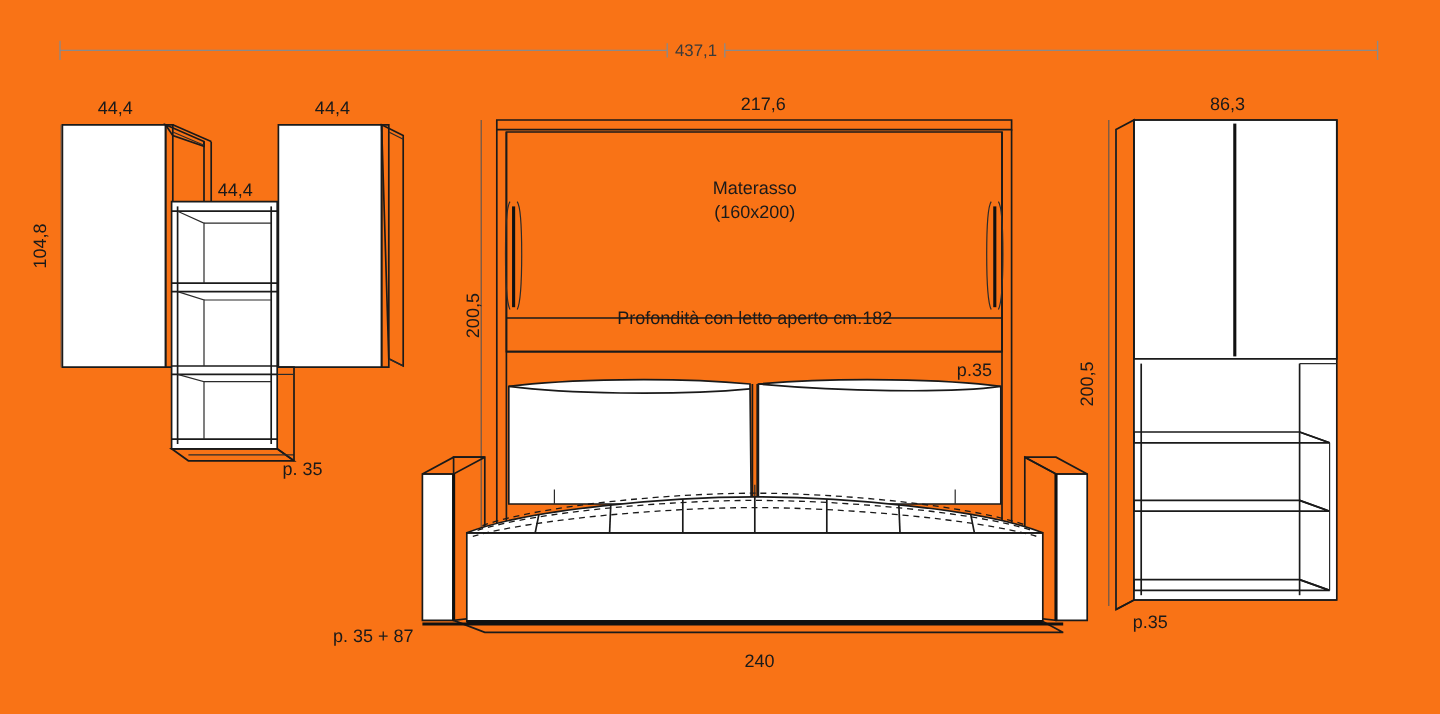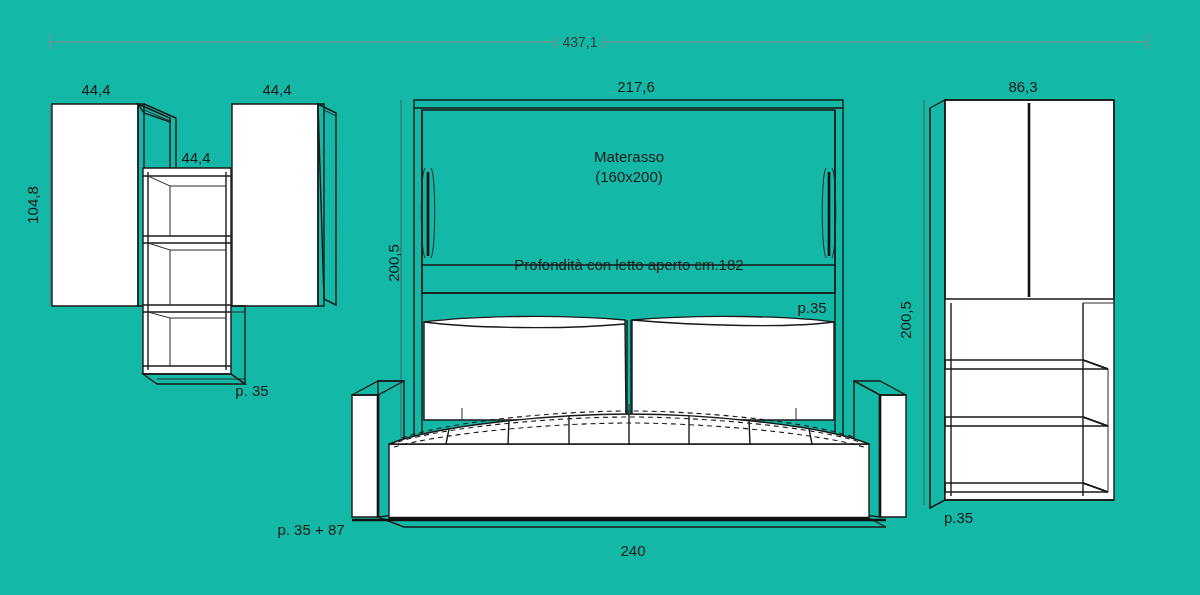--- a/index.html
+++ b/index.html
@@ -7,21 +7,21 @@
     padding: 0;
     background: #ffffff;
   }
   body {
     font-family: "Liberation Sans", sans-serif;
   }
   #canvas-wrap {
     position: relative;
     width: 1200px;
     height: 595px;
-    background: #14b8a6;
+    background: #f97316;
     overflow: hidden;
   }
   svg.drawing {
     position: absolute;
     top: 0;
     left: 0;
     width: 1200px;
     height: 595px;
   }
   .dim-text {

